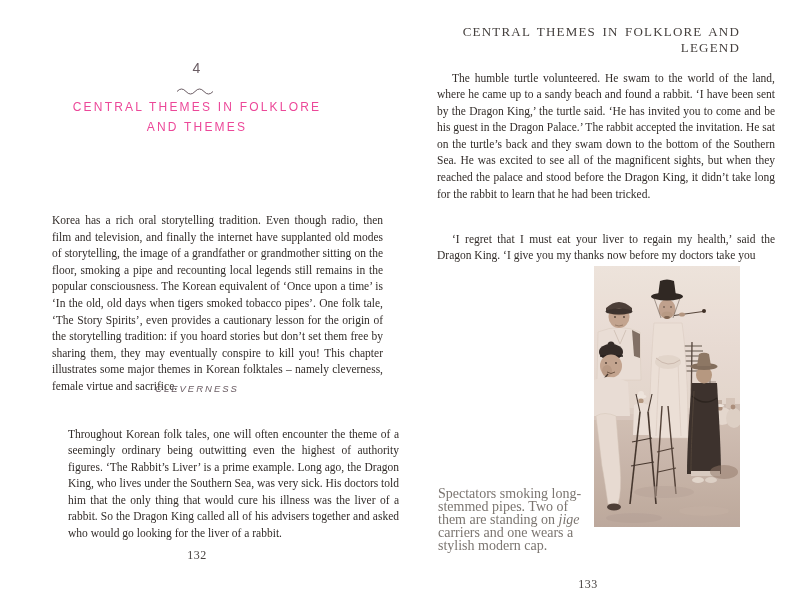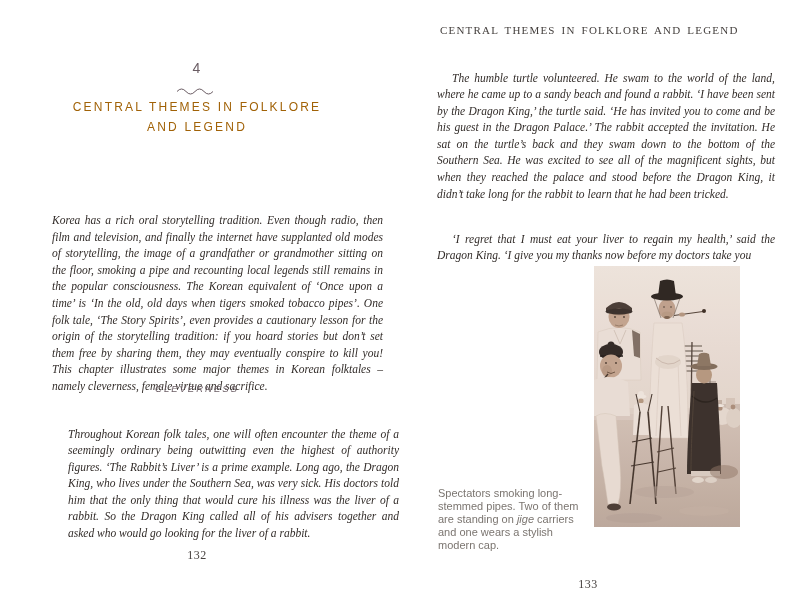--- a/index.html
+++ b/index.html
@@ -5,59 +5,59 @@
   html,body{margin:0;padding:0;width:789px;height:600px;background:#ffffff;overflow:hidden;}
   .spread{position:relative;width:789px;height:600px;background:#ffffff;
           font-family:"Liberation Serif",serif;color:#322c29;}
 
   
   .chapter-number{position:absolute;left:27px;top:60px;width:340px;text-align:center;
        font-family:"Liberation Sans",sans-serif;font-size:14px;letter-spacing:1px;color:#6a5c63;}
   .squiggle{position:absolute;left:175px;top:81px;}
   .chapter-title{position:absolute;left:27px;top:97px;width:340px;text-align:center;
        font-family:"Liberation Sans",sans-serif;font-size:12px;letter-spacing:2.2px;
-       line-height:20px;color:#a16207;}
+       line-height:20px;color:#ec4899;}
   .body-par{position:absolute;text-align:justify;font-size:11.5px;line-height:16.6px;
-       color:#322c29;font-style:italic;}
+       color:#322c29;}
   .left-par1{left:52px;top:172px;width:331px;margin-top:40px;}
   .section-heading{position:absolute;left:27px;top:383px;width:340px;text-align:center;
        font-family:"Liberation Sans",sans-serif;font-size:9.5px;letter-spacing:2px;color:#6a5c63;font-style:italic;}
   .left-par2{left:68px;top:414px;width:331px;}
   .folio{position:absolute;font-size:12px;letter-spacing:0.5px;color:#46413f;text-align:center;}
   .folio-left{left:27px;top:548px;width:340px;}
   .folio-right{left:438px;top:577px;width:300px;}
 
   
-  .running-header{position:absolute;left:440px;top:24px;width:300px;text-align:left;
-       font-family:"Liberation Serif",serif;font-size:11px;letter-spacing:1.2px;
+  .running-header{position:absolute;left:440px;top:24px;width:300px;text-align:right;
+       font-family:"Liberation Serif",serif;font-size:13px;letter-spacing:1.2px;
        word-spacing:2px;color:#45403e;text-transform:uppercase;}
   .right-par1{left:437px;top:58px;width:338px;text-indent:15px;}
   .right-par2{left:437px;top:219px;width:338px;text-indent:15px;}
   .photo{position:absolute;left:594px;top:266px;width:146px;height:261px;overflow:hidden;}
   .caption{position:absolute;left:438px;top:487px;width:146px;
-       font-family:Liberation Sans, sans-serif;font-size:11px;line-height:13px;color:#7b7570;}
+       font-family:Liberation Serif, serif;font-size:14px;line-height:13px;color:#7b7570;}
   .caption i{font-style:italic;}
 </style>
 </head>
 <body>
 
 <div class="spread">
 
   <div>
     <div class="chapter-number">4</div>
 
     <span class="squiggle">
       <svg width="44" height="9" viewBox="0 0 44 9">
         <path d="M2 5.5 q4.5 -5 9 0 t9 0 t9 0 t9 0" fill="none" stroke="#6a5c63" stroke-width="1"></path>
       </svg>
     </span>
 
     <div class="chapter-title">
       <div>CENTRAL THEMES IN FOLKLORE</div>
-      <div>AND LEGEND</div>
+      <div>AND THEMES</div>
     </div>
 
     <p class="body-par left-par1">Korea has a rich oral storytelling tradition. Even though radio, then film and television, and finally the internet have supplanted old modes of storytelling, the image of a grandfather or grandmother sitting on the floor, smoking a pipe and recounting local legends still remains in the popular consciousness. The Korean equivalent of ‘Once upon a time’ is ‘In the old, old days when tigers smoked tobacco pipes’. One folk tale, ‘The Story Spirits’, even provides a cautionary lesson for the origin of the storytelling tradition: if you hoard stories but don’t set them free by sharing them, they may eventually conspire to kill you! This chapter illustrates some major themes in Korean folktales – namely cleverness, female virtue and sacrifice.</p>
 
     <div class="section-heading">CLEVERNESS</div>
 
     <p class="body-par left-par2">Throughout Korean folk tales, one will often encounter the theme of a seemingly ordinary being outwitting even the highest of authority figures. ‘The Rabbit’s Liver’ is a prime example. Long ago, the Dragon King, who lives under the Southern Sea, was very sick. His doctors told him that the only thing that would cure his illness was the liver of a rabbit. So the Dragon King called all of his advisers together and asked who would go looking for the liver of a rabbit.</p>
 
     <div class="folio folio-left">132</div>
   </div>

